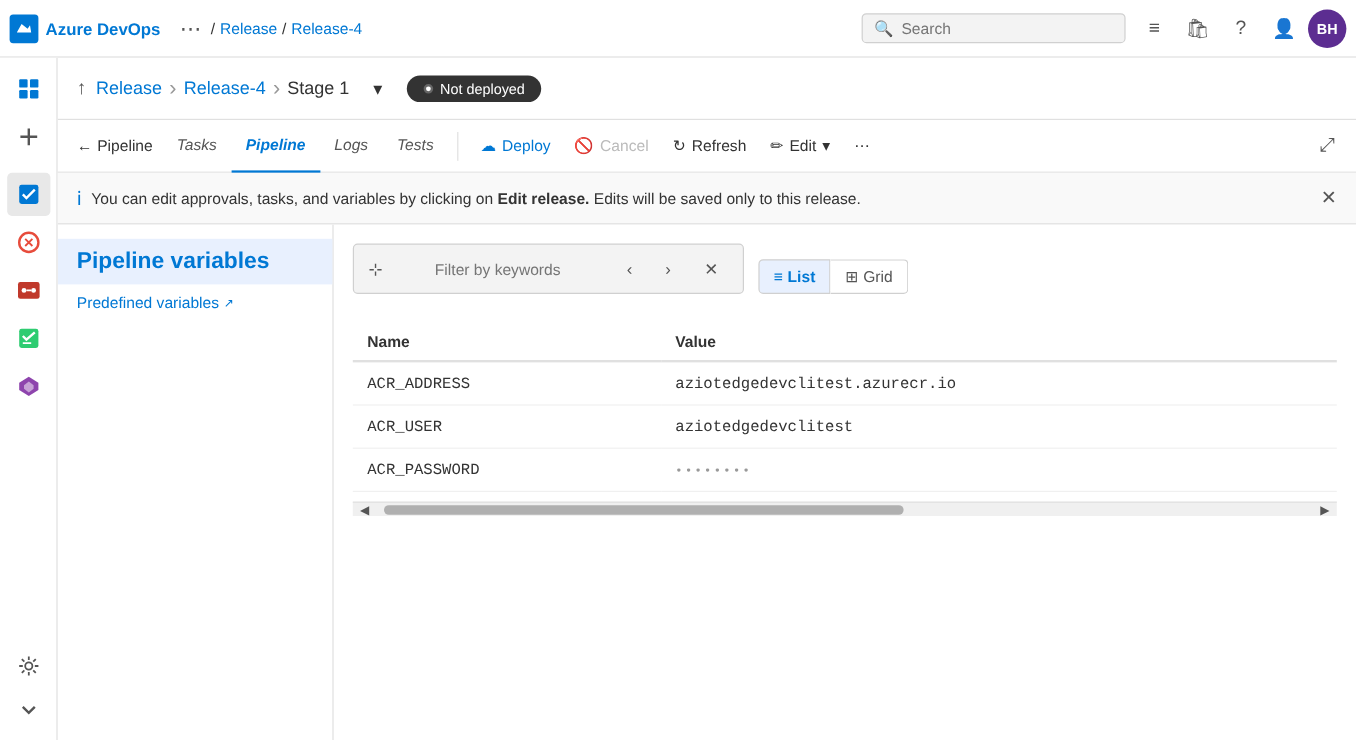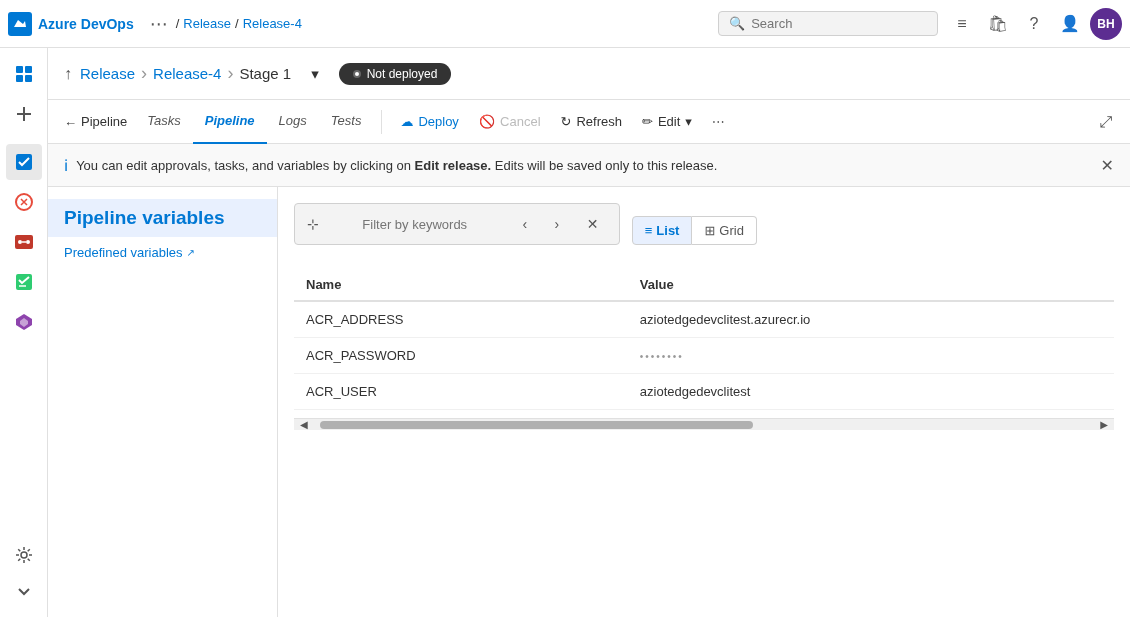--- a/index.html
+++ b/index.html
@@ -77,21 +77,21 @@
     .view-toggle { display: flex; gap: 0; margin-left: 12px; }
     .view-btn { display: flex; align-items: center; gap: 4px; padding: 6px 12px; border: 1px solid #d0d0d0; cursor: pointer; font-size: 13px; background: #fff; color: #555; }
     .view-btn.active { background: #e8f0fe; color: #0078d4; font-weight: 600; }
     .view-btn:first-child { border-radius: 4px 0 0 4px; }
     .view-btn:last-child { border-radius: 0 4px 4px 0; border-left: none; }
 
     .filter-row { display: flex; align-items: center; margin-bottom: 12px; }
 
     .var-table { width: 100%; border-collapse: collapse; }
     .var-table th { text-align: left; padding: 8px 12px; font-weight: 700; color: #333; border-bottom: 2px solid #e0e0e0; font-size: 13px; }
-    .var-table td { padding: 10px 12px; border-bottom: 1px solid #f0f0f0; font-size: 13px; vertical-align: middle; }
+    .var-table td { padding: 10px 12px; border-bottom: 1px solid #f0f0f0; font-size: 13px; vertical-align: middle; font-family: Liberation Mono, monospace; }
     .password-dots { color: #999; letter-spacing: 2px; font-size: 10px; }
 
     
     .table-scrollbar-area { height: 12px; background: #f0f0f0; border-top: 1px solid #e0e0e0; display: flex; align-items: center; padding: 0 4px; margin-top: 8px; }
     .table-scrollbar-track { flex: 1; height: 8px; background: #f0f0f0; border-radius: 4px; position: relative; }
     .table-scrollbar-thumb { width: 55%; height: 8px; background: #b0b0b0; border-radius: 4px; position: absolute; left: 10px; }
     .scroll-arrow { font-size: 10px; color: #555; cursor: pointer; padding: 0 2px; }
   </style>
 </head>
 <body>
@@ -292,28 +292,28 @@
               <th>Name</th>
               <th>Value</th>
             </tr>
           </thead>
           <tbody>
             <tr>
               <td>ACR_ADDRESS</td>
               <td>aziotedgedevclitest.azurecr.io</td>
             </tr>
             <tr>
+              <td>ACR_USER</td>
+              <td>aziotedgedevclitest</td>
+            </tr>
+            <tr>
               <td>ACR_PASSWORD</td>
               <td>
                 <span class="password-dots">••••••••</span>
               </td>
-            </tr>
-            <tr>
-              <td>ACR_USER</td>
-              <td>aziotedgedevclitest</td>
             </tr>
           </tbody>
         </table>
 
         <div class="table-scrollbar-area">
           <span class="scroll-arrow">◀</span>
           <div class="table-scrollbar-track">
             <div class="table-scrollbar-thumb"></div>
           </div>
           <span class="scroll-arrow">▶</span>

